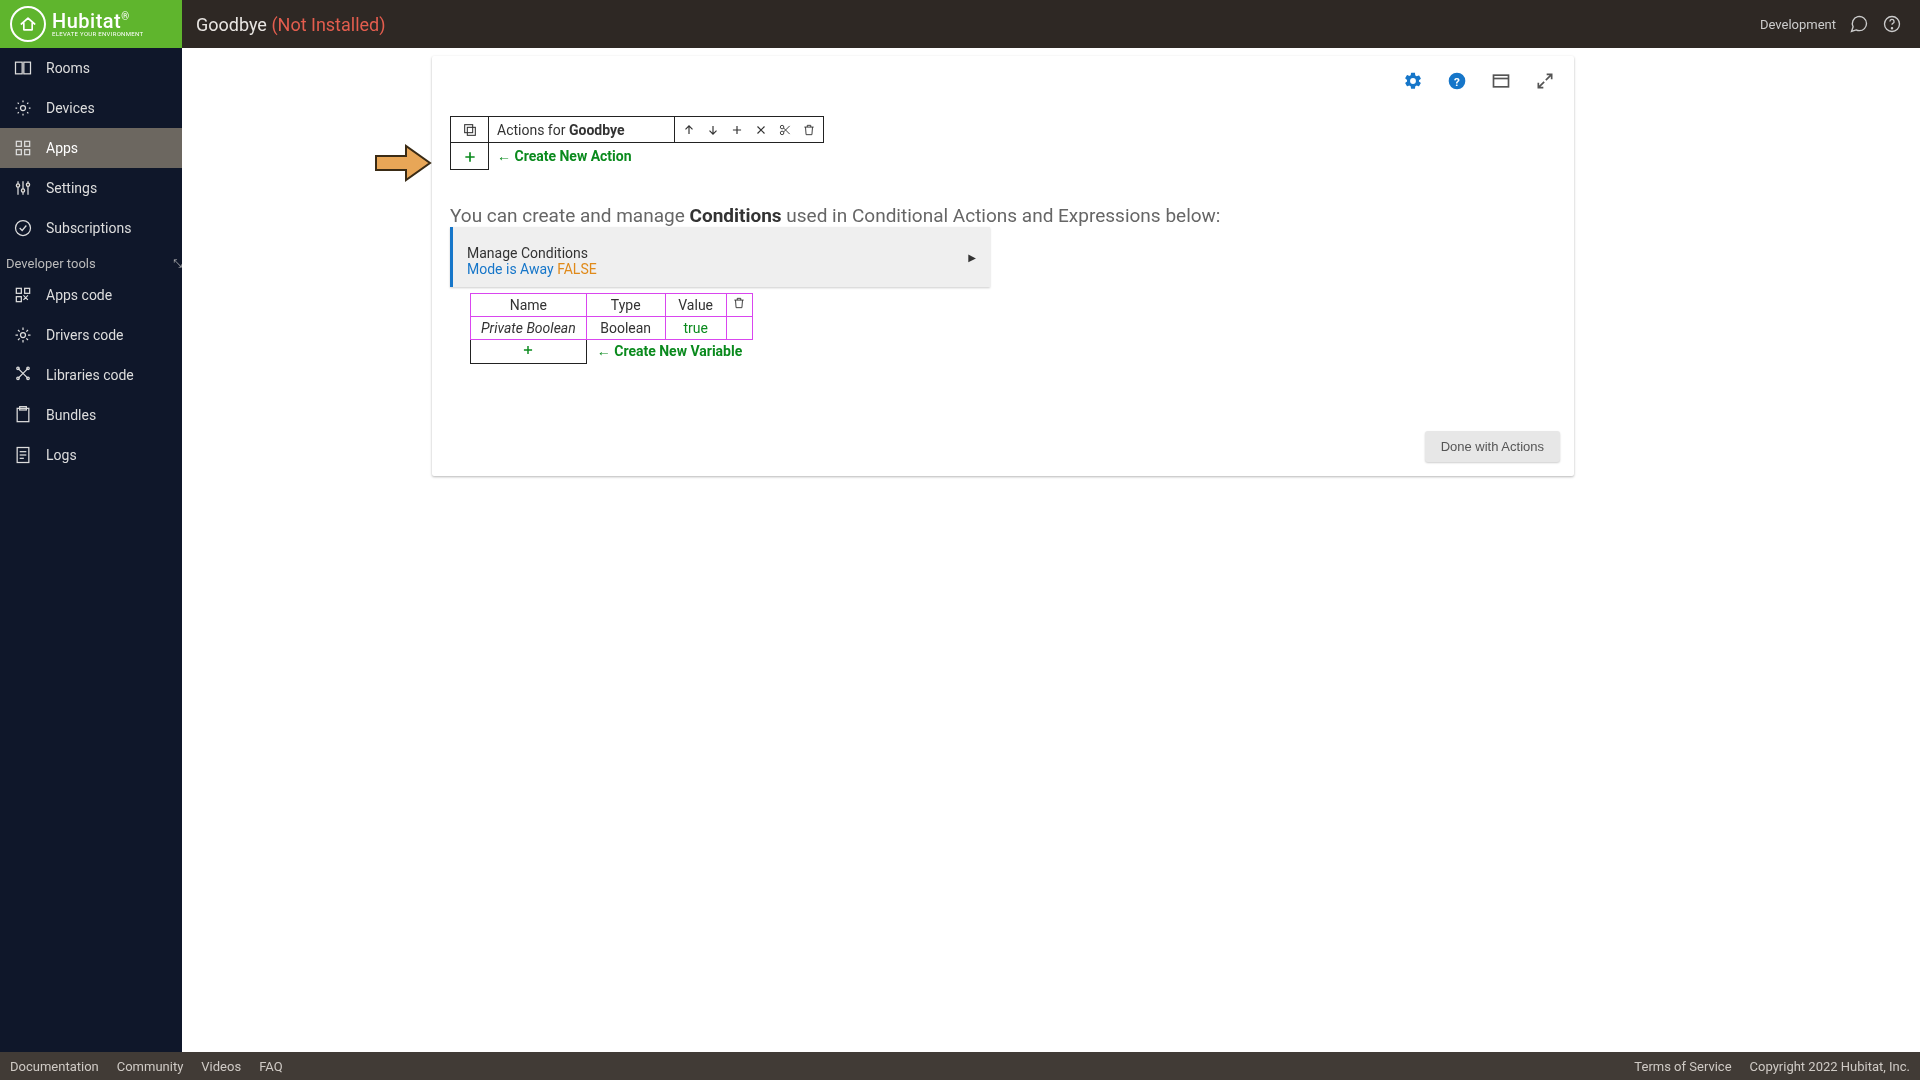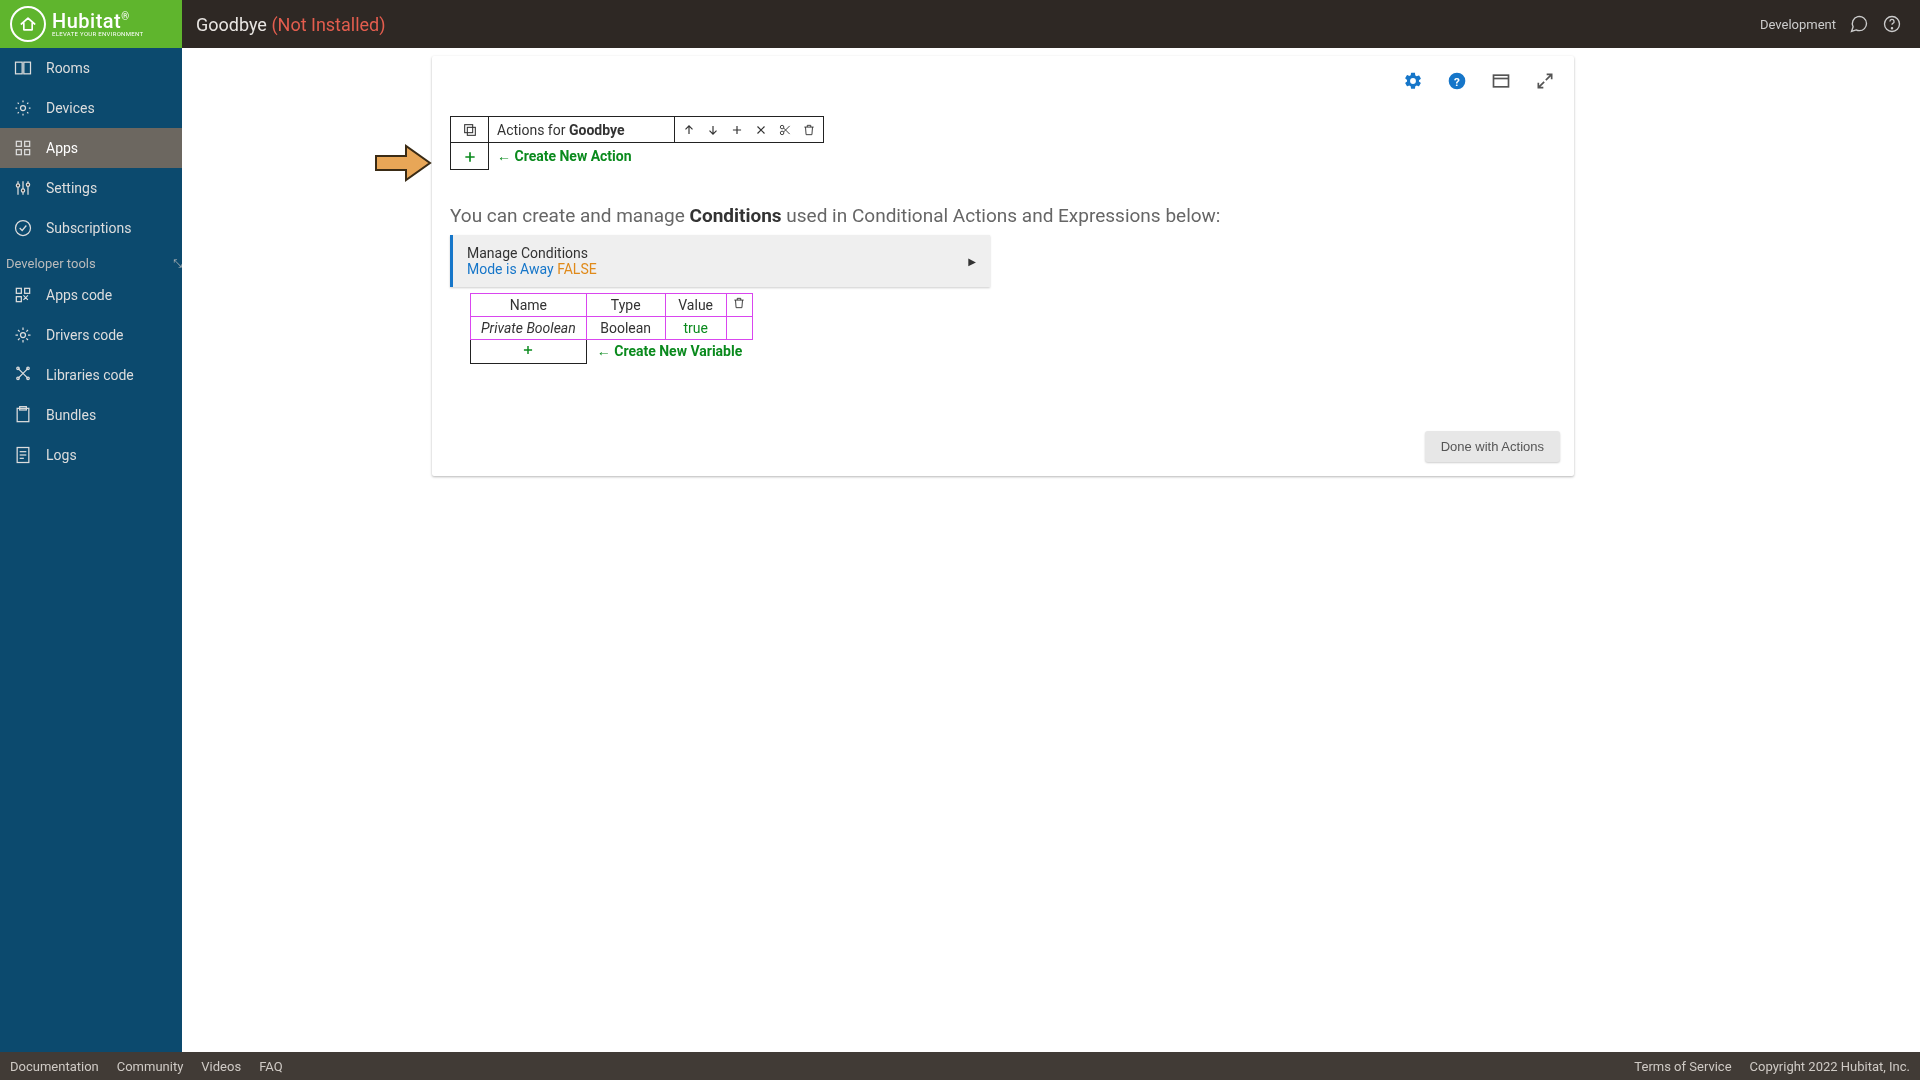--- a/index.html
+++ b/index.html
@@ -12,21 +12,21 @@
 .logo-text { margin-left: 6px; line-height: 1; }
 .logo-text .big { font-size: 20px; font-weight: 500; color: #fff; letter-spacing: 0.5px; }
 .logo-text .small { font-size: 6px; color: #fff; letter-spacing: 0.3px; }
 .title-block { margin-left: 14px; font-size: 18px; color: #e8e5e2; }
 .title-block .not-installed { color: #e35d4e; }
 .top-right { margin-left: auto; display: flex; align-items: center; gap: 13px; padding-right: 18px; color: #ccc; font-size: 13px; }
 .top-icon { width: 20px; height: 20px; display:flex; align-items:center; justify-content:center; cursor:pointer; }
 .top-icon svg { width: 20px; height: 20px; stroke: #ccc; fill:none; stroke-width:1.6; }
 
 .layout { display: flex; height: calc(100vh - 48px - 28px); }
-.sidebar { width: 182px; background: #0c4a6e; color: #ddd; display:flex; flex-direction:column; font-size: 14px; }
+.sidebar { width: 182px; background: #0f172a; color: #ddd; display:flex; flex-direction:column; font-size: 14px; }
 .nav-item { display:flex; align-items:center; height: 40px; padding-left: 12px; gap: 12px; cursor:pointer; }
 .nav-item.active { background: #6c6760; color:#fff; }
 .nav-icon { width: 22px; height:22px; display:flex; align-items:center; justify-content:center; }
 .nav-icon svg { width:20px; height:20px; stroke:#ddd; fill:none; stroke-width:1.5; }
 .section-head { display:flex; align-items:center; justify-content:space-between; padding: 8px 0 4px 6px; font-size: 13px; color:#bbb; cursor:pointer; }
 .collapse-ic { font-size: 11px; transform: rotate(0deg); }
 
 .main { flex:1; background:#fff; overflow:auto; position:relative; }
 .content-wrap { margin: 8px 16px 16px 250px; max-width: 1142px; }
 .card { background:#fff; border-radius:2px; box-shadow:0 1px 3px rgba(0,0,0,0.18), 0 1px 2px rgba(0,0,0,0.12); padding: 18px 18px 24px 18px; min-height: 420px; position:relative; }
@@ -42,21 +42,21 @@
 .title-cell b { font-weight:700; }
 .action-icons { display:flex; }
 .action-icons .ai { width:24px; height:24px; display:flex; align-items:center;justify-content:center; cursor:pointer; }
 .action-icons .ai svg { width:14px; height:14px; }
 .action-icons-cell { padding: 0 2px !important; }
 .green-link { color:#0a8a1d; font-weight:700; cursor:pointer; }
 .green-link-row td.link-cell { border:none; padding-left:8px; }
 .bodytext { margin-top: 34px; font-size:19px; color:#666; }
 .bodytext b { color:#333; font-weight:700; }
 
-.manage-box { margin-top:8px; width:540px; background:#efefef; border-left:3px solid #1676c9; padding:10px 16px 10px 14px; position:relative; cursor:pointer; box-shadow: 0 1px 2px rgba(0,0,0,0.2); }
+.manage-box { width:540px; background:#efefef; border-left:3px solid #1676c9; padding:18px 16px 10px 14px; position:relative; cursor:pointer; box-shadow: 0 1px 2px rgba(0,0,0,0.2); }
 .manage-box .expand { position:absolute; right:14px; top:50%; transform:translateY(-50%); font-size:10px; }
 .manage-title { font-size:14px; color:#333; }
 .cond-line { font-size:14px; }
 .cond-line .cond { color:#1676c9; }
 .cond-line .false { color:#e08a1a; }
 
 .vars-table { border-collapse:collapse; margin-top:6px; font-size:14px;}
 .vars-table th, .vars-table td { border:1px solid #d946ef; padding:3px 10px; text-align:center; }
 .vars-table th { font-weight:400; }
 .vars-table td.name-it { font-style:italic; text-align:left;}

